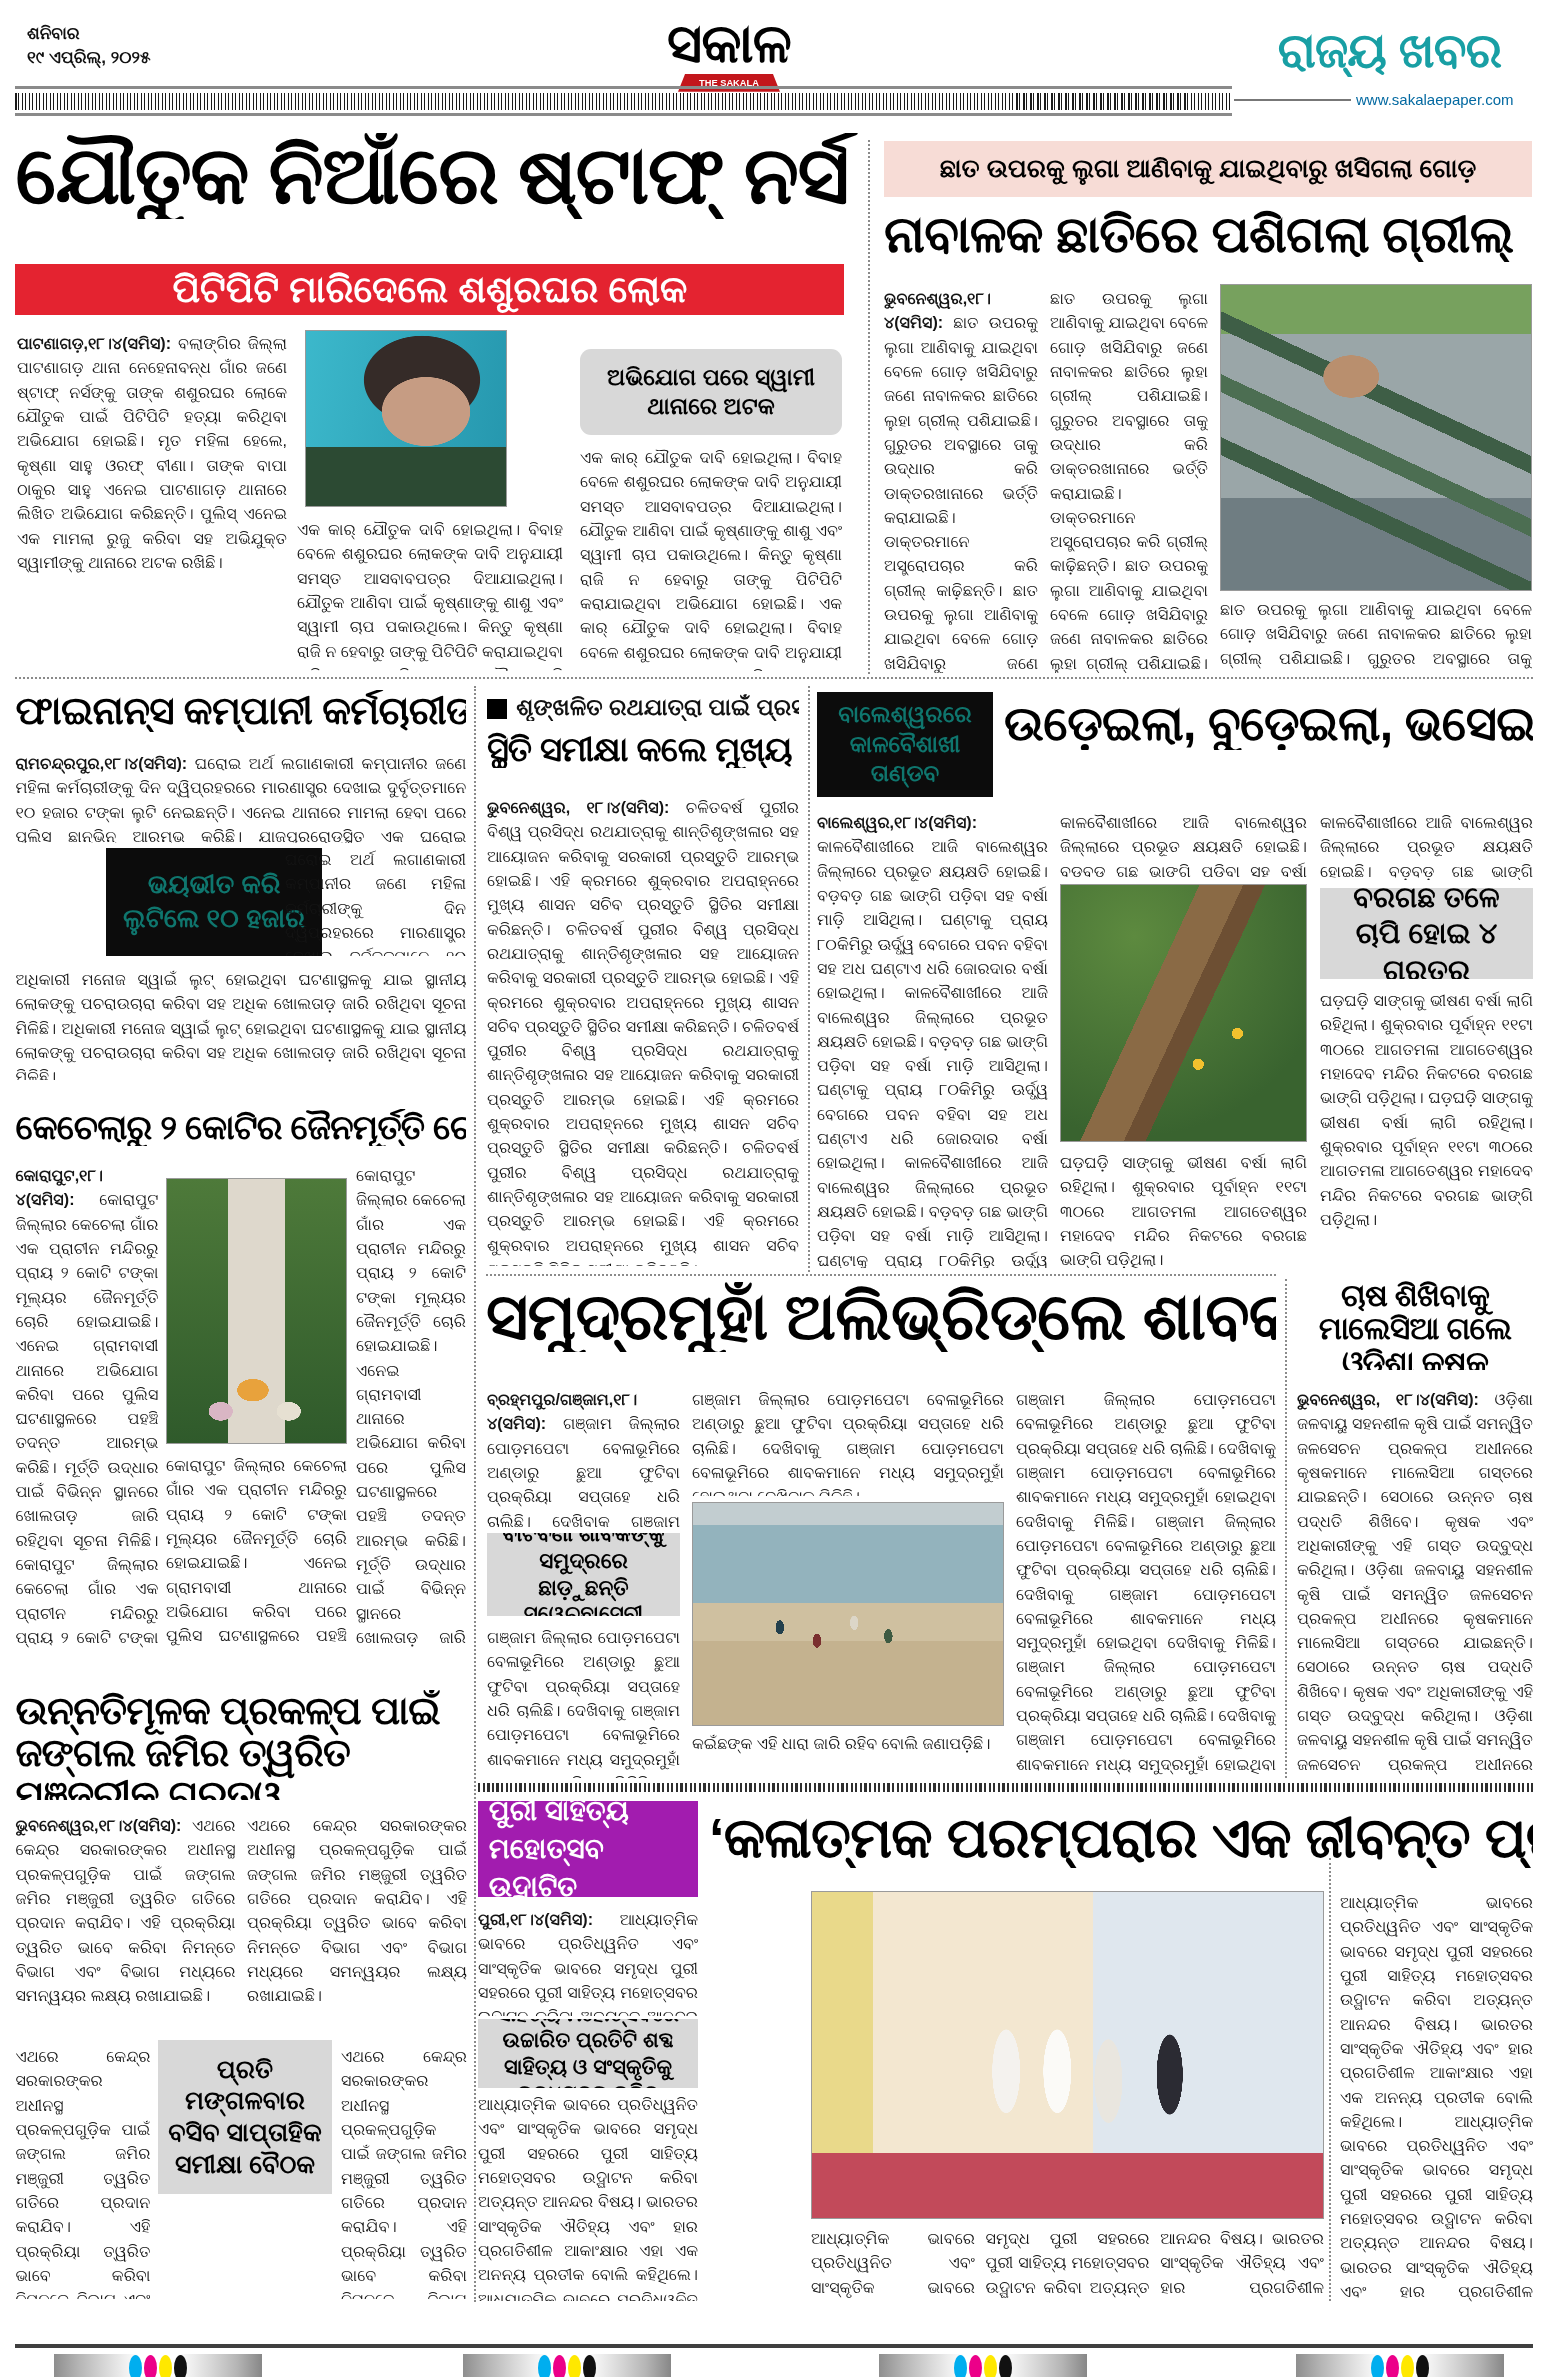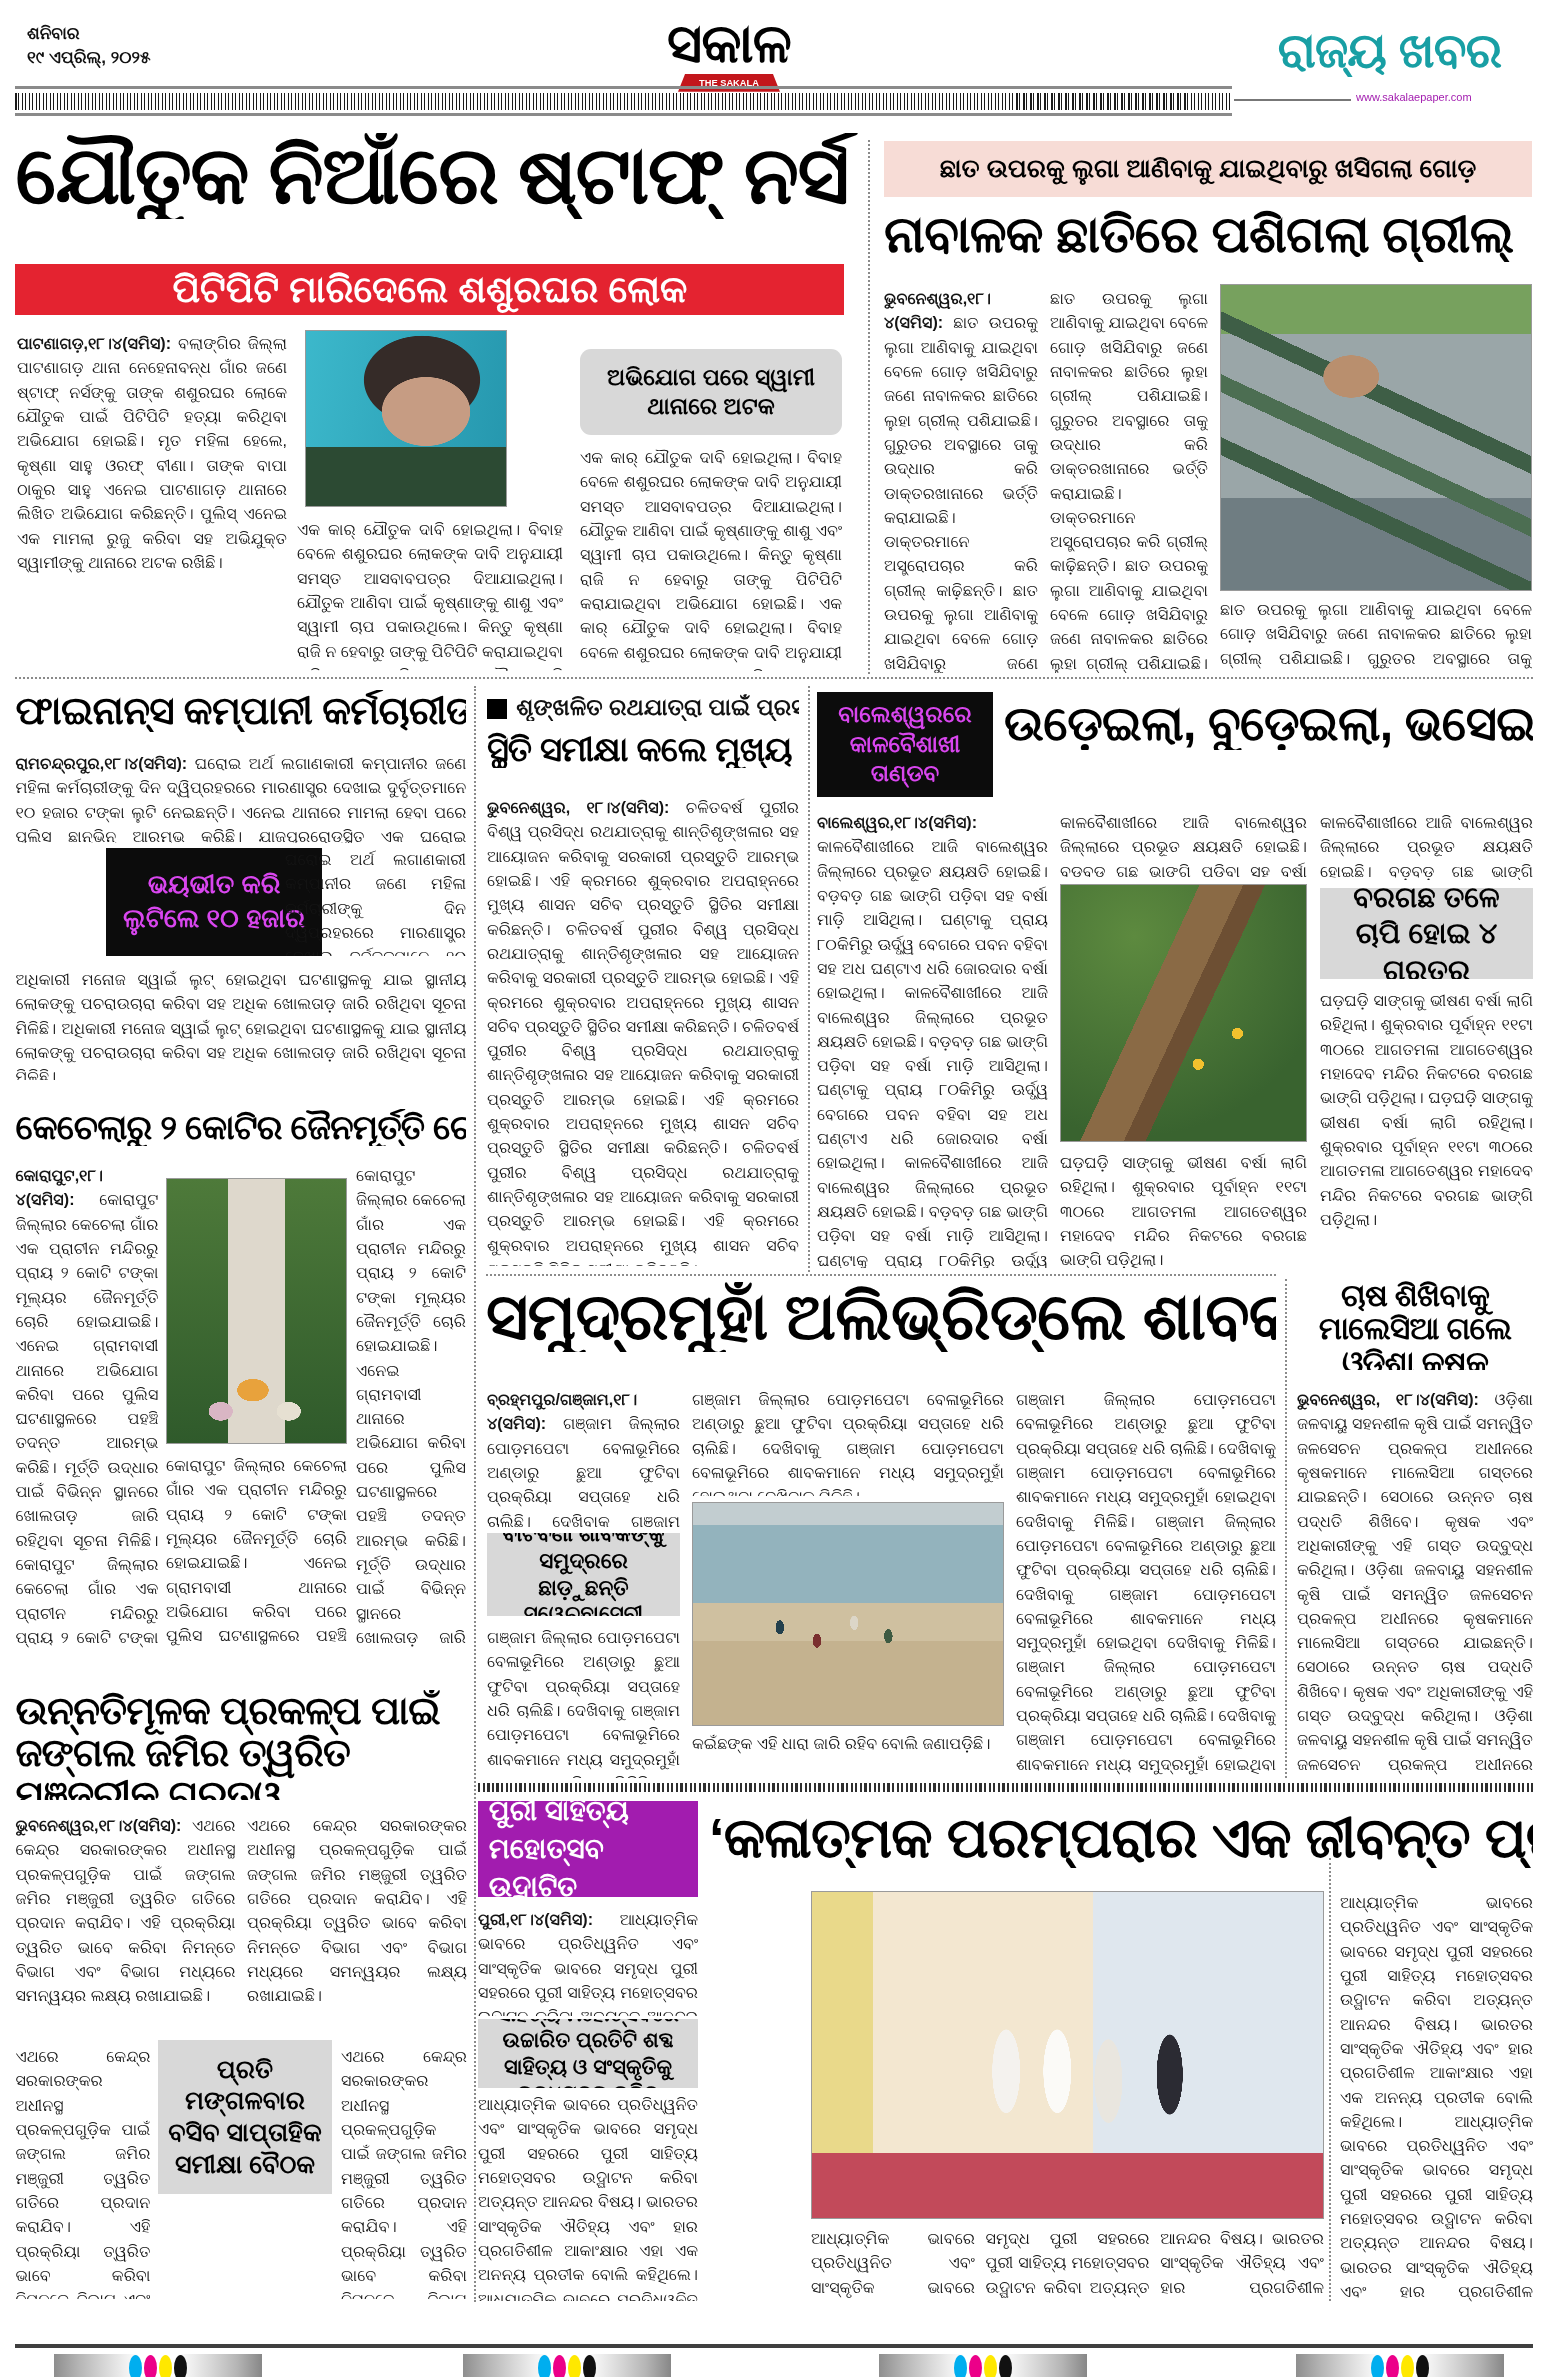--- a/index.html
+++ b/index.html
@@ -5,21 +5,21 @@
   html,body{margin:0;padding:0;background:#ffffff;}
   #page{position:relative;width:1548px;height:2377px;background:#fff;overflow:hidden;
         font-family:"Liberation Sans","DejaVu Sans",sans-serif;color:#111;}
   .abs{position:absolute;}
   .bt{font-size:16px;line-height:1.52;text-align:justify;color:#141414;overflow:hidden;word-break:break-word;}
   .bt b{font-weight:800;}
   .h{font-weight:900;color:#000;line-height:1.08;letter-spacing:-0.8px;overflow:hidden;}
   .nowrap{white-space:nowrap;}
   .gbox{background:#D8D8D8;color:#000;font-weight:800;text-align:center;
         display:flex;align-items:center;justify-content:center;padding:6.2px 9.3px;box-sizing:border-box;line-height:1.25;overflow:hidden;}
-  .bbox{background:#0C0C0C;color:#d946ef;font-weight:800;text-align:center;
+  .bbox{background:#0C0C0C;color:#0f766e;font-weight:800;text-align:center;
         display:flex;align-items:center;justify-content:center;padding:6.2px 9.3px;box-sizing:border-box;line-height:1.3;overflow:hidden;}
   .vdot{width:0;border-left:2.3px dotted #8a8a8a;}
   .hdot{height:0;border-top:2.3px dotted #8a8a8a;}
   .rule{background:#8a8a8a;}
   .barcode{background:repeating-linear-gradient(90deg,#1a1a1a 0 1.5px,#fff 1.5px 3.1px,#1a1a1a 3.1px 3.9px,#fff 3.9px 7px);}
   .hatch{background:repeating-linear-gradient(90deg,#2f2f2f 0 2.3px,#fff 2.3px 4.6px);}
   .photo{overflow:hidden;border:0.8px solid #9a9a9a;box-sizing:border-box;}
   .cmyk{display:flex;align-items:center;justify-content:center;gap:2.3px;
         background:linear-gradient(90deg,#8e8e8e 0%,#b5b5b5 12%,#d6d6d6 24%,#ededed 33%,#ffffff 41%,#ffffff 59%,#ededed 67%,#d6d6d6 76%,#b5b5b5 88%,#878787 100%);}
   .dot{display:inline-block;width:13px;height:26px;border-radius:50%;}
@@ -40,21 +40,21 @@
     <div style="margin:1.5px auto 0;width:102px;height:18px;background:#C3161C;color:#fff;font-size:9.3px;font-weight:800;
                 display:flex;align-items:center;justify-content:center;clip-path:polygon(7% 0,93% 0,100% 100%,0 100%);">THE SAKALA</div>
   </div>
 
   <div class="abs h nowrap" style="left:1245px;top:25.4px;width:289px;font-size:48px;color:#189FA4;text-align:center;">ରାଜ୍ୟ ଖବର</div>
 
   <div class="abs rule" style="left:15.4px;top:86px;width:1217px;height:3.1px;"></div>
   <div class="abs barcode" style="left:15.4px;top:93px;width:1217px;height:17px;"></div>
   <div class="abs rule" style="left:15.4px;top:113px;width:1217px;height:3.1px;"></div>
   <div class="abs" style="left:1234px;top:99px;width:117px;height:1.5px;background:#777;"></div>
-  <div class="abs" style="left:1356px;top:91px;font-size:11px;color:#a21caf;">www.sakalaepaper.com</div>
+  <div class="abs" style="left:1356px;top:91px;font-size:15px;color:#0369a1;">www.sakalaepaper.com</div>
 
   <div class="abs h nowrap" style="left:15.4px;top:133px;width:848px;font-size:80px;letter-spacing:-1.5px;">ଯୌତୁକ ନିଆଁରେ ଷ୍ଟାଫ୍ ନର୍ସ</div>
   <div class="abs" style="left:15.4px;top:264px;width:829px;height:51px;background:#E42330;color:#fff;font-weight:900;
               font-size:37px;display:flex;align-items:center;justify-content:center;overflow:hidden;white-space:nowrap;">ପିଟିପିଟି ମାରିଦେଲେ ଶଶୁରଘର ଲୋକ</div>
 
   <div class="abs bt" style="left:17px;top:332px;width:270px;height:339px;">
     <b>ପାଟଣାଗଡ଼,୧୮।୪(ସମିସ):</b>
     <span>ବଲାଙ୍ଗିର ଜିଲ୍ଲା ପାଟଣାଗଡ଼ ଥାନା ନେହେନାବନ୍ଧ ଗାଁର ଜଣେ ଷ୍ଟାଫ୍ ନର୍ସଙ୍କୁ ତାଙ୍କ ଶଶୁରଘର ଲୋକେ ଯୌତୁକ ପାଇଁ ପିଟିପିଟି ହତ୍ୟା କରିଥିବା ଅଭିଯୋଗ ହୋଇଛି। ମୃତ ମହିଳା ହେଲେ, କୃଷ୍ଣା ସାହୁ ଓରଫ୍ ବୀଣା। ତାଙ୍କ ବାପା ଠାକୁର ସାହୁ ଏନେଇ ପାଟଣାଗଡ଼ ଥାନାରେ ଲିଖିତ ଅଭିଯୋଗ କରିଛନ୍ତି। ପୁଲିସ୍ ଏନେଇ ଏକ ମାମଲା ରୁଜୁ କରିବା ସହ ଅଭିଯୁକ୍ତ ସ୍ୱାମୀଙ୍କୁ ଥାନାରେ ଅଟକ ରଖିଛି।</span>
   </div>
 

